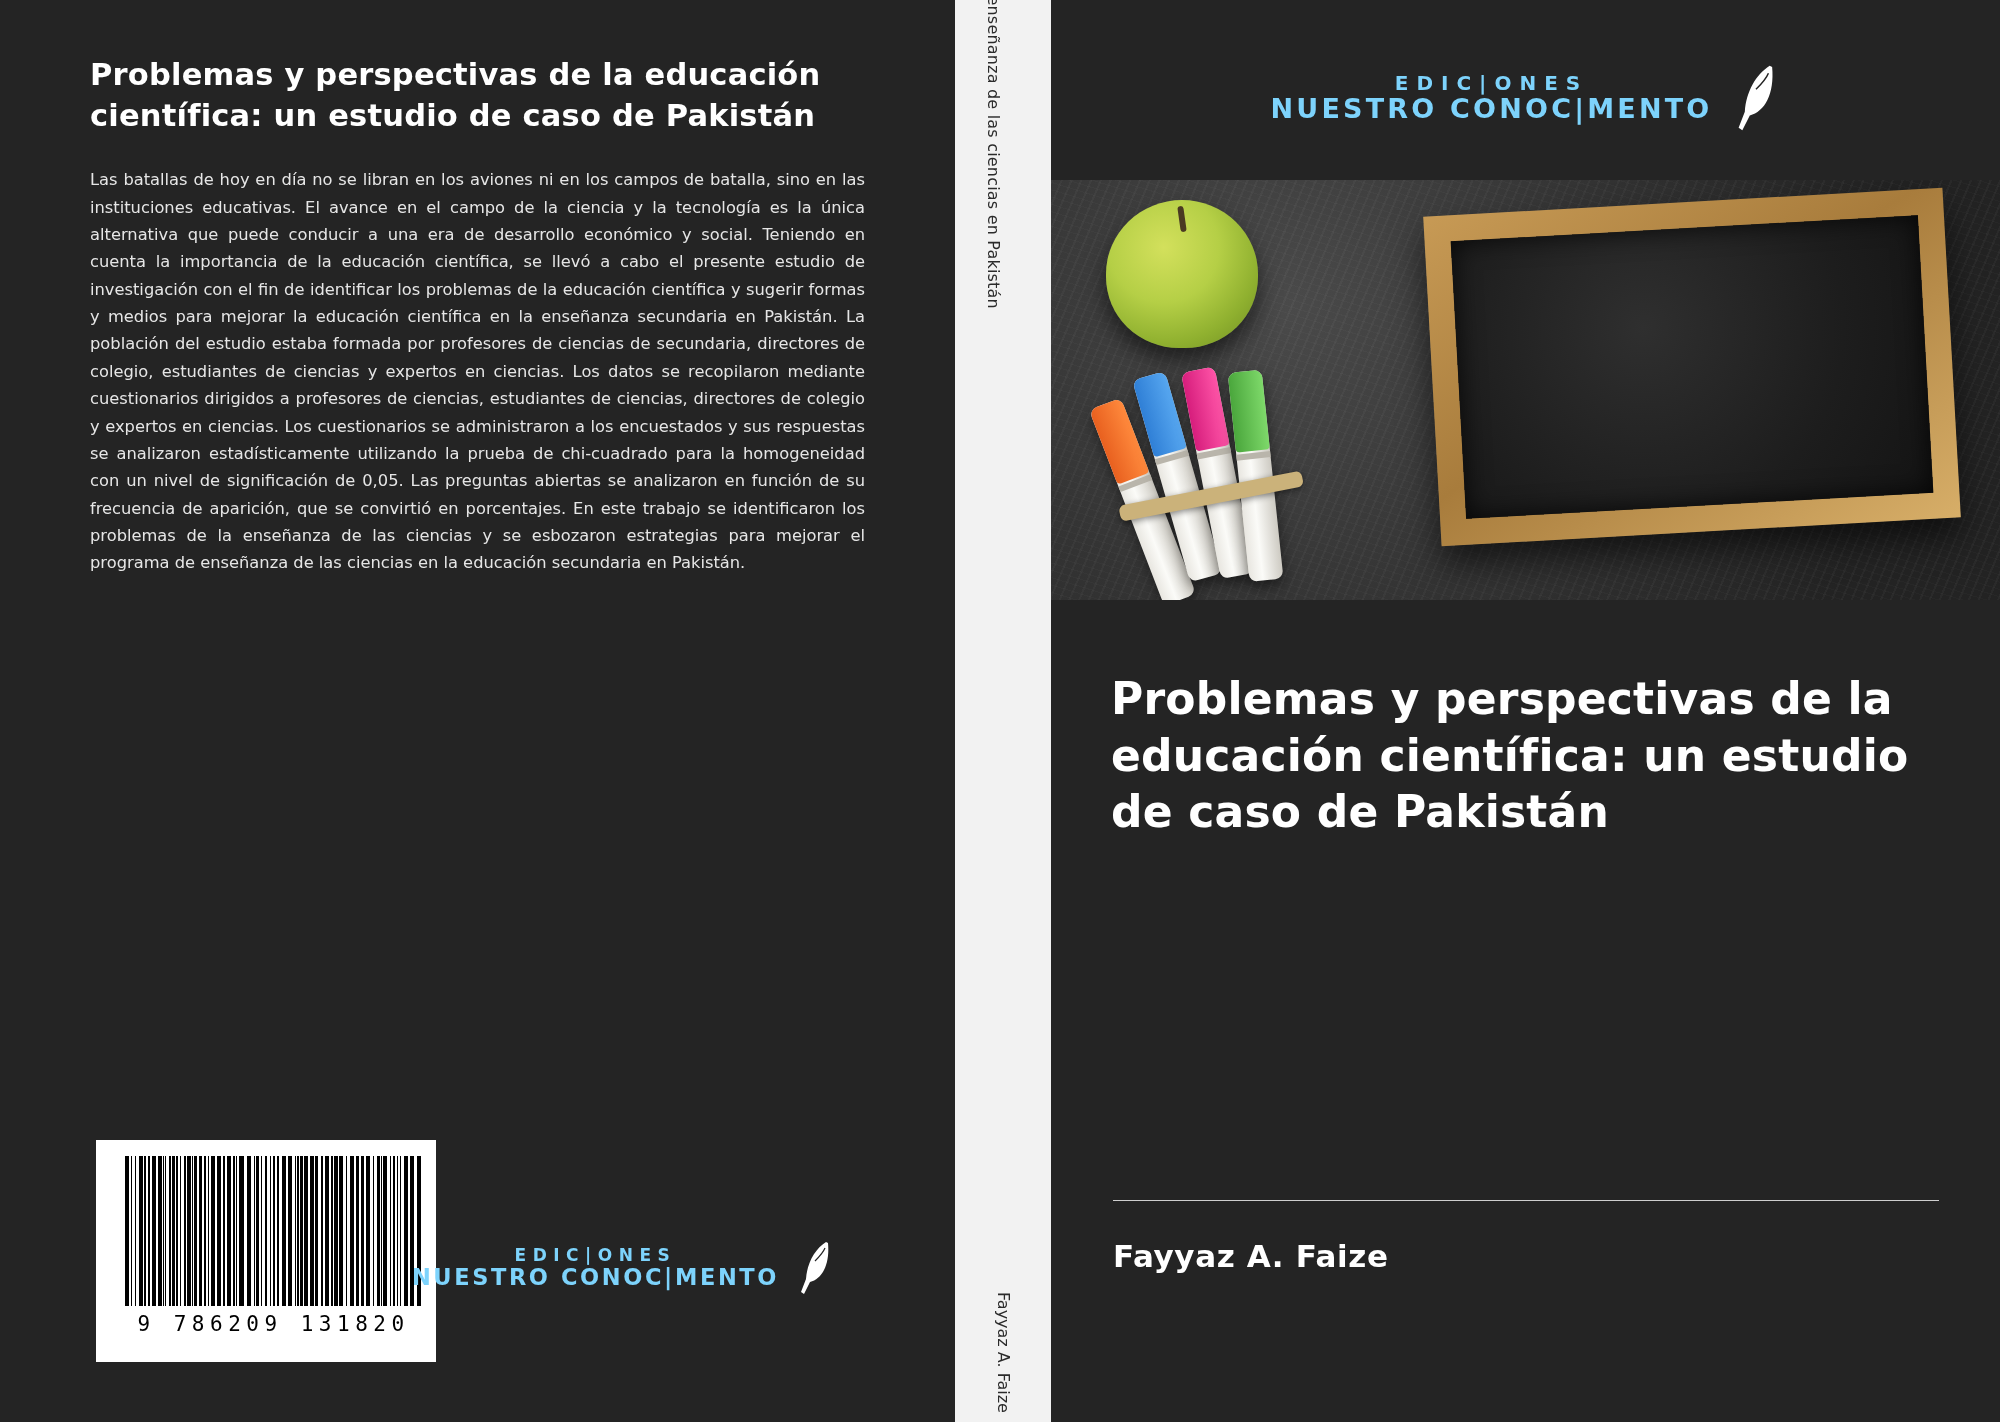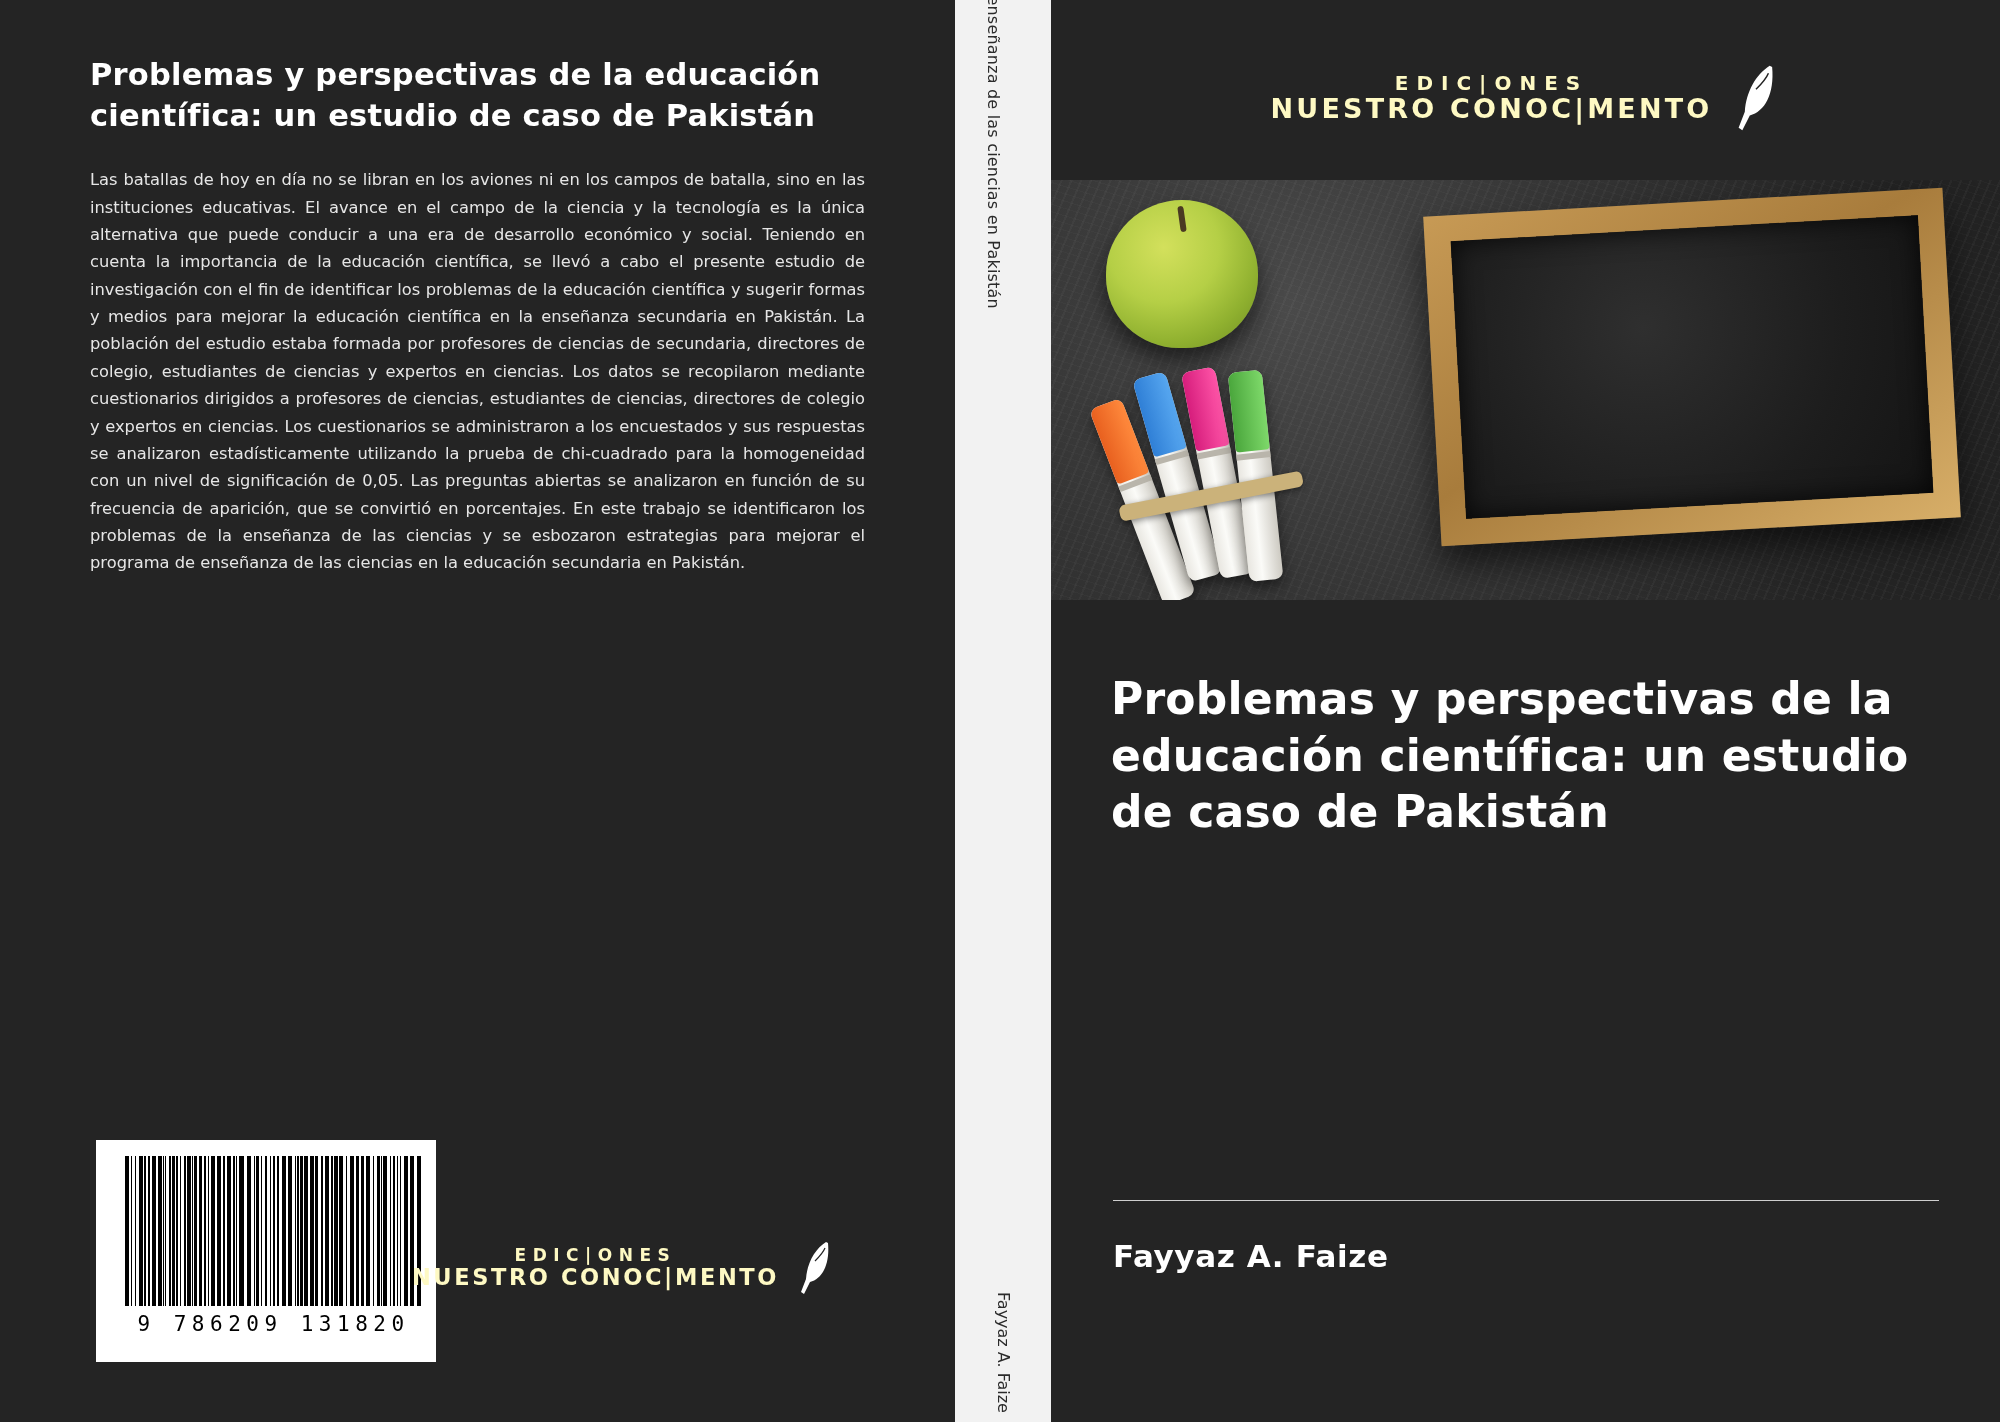--- a/index.html
+++ b/index.html
@@ -186,21 +186,21 @@
   
   .pub-logo-back {
     position: absolute;
     right: 120px;
     bottom: 125px;
     display: flex;
     align-items: center;
     gap: 16px;
   }
   .logo-text {
-    color: #fef9c3;
+    color: #7dd3fc;
     text-align: center;
     line-height: 1.12;
   }
   .logo-text .l1 {
     font-size: 17px;
     letter-spacing: 6.5px;
     font-weight: bold;
   }
   .logo-text .l2 {
     font-size: 22.5px;

